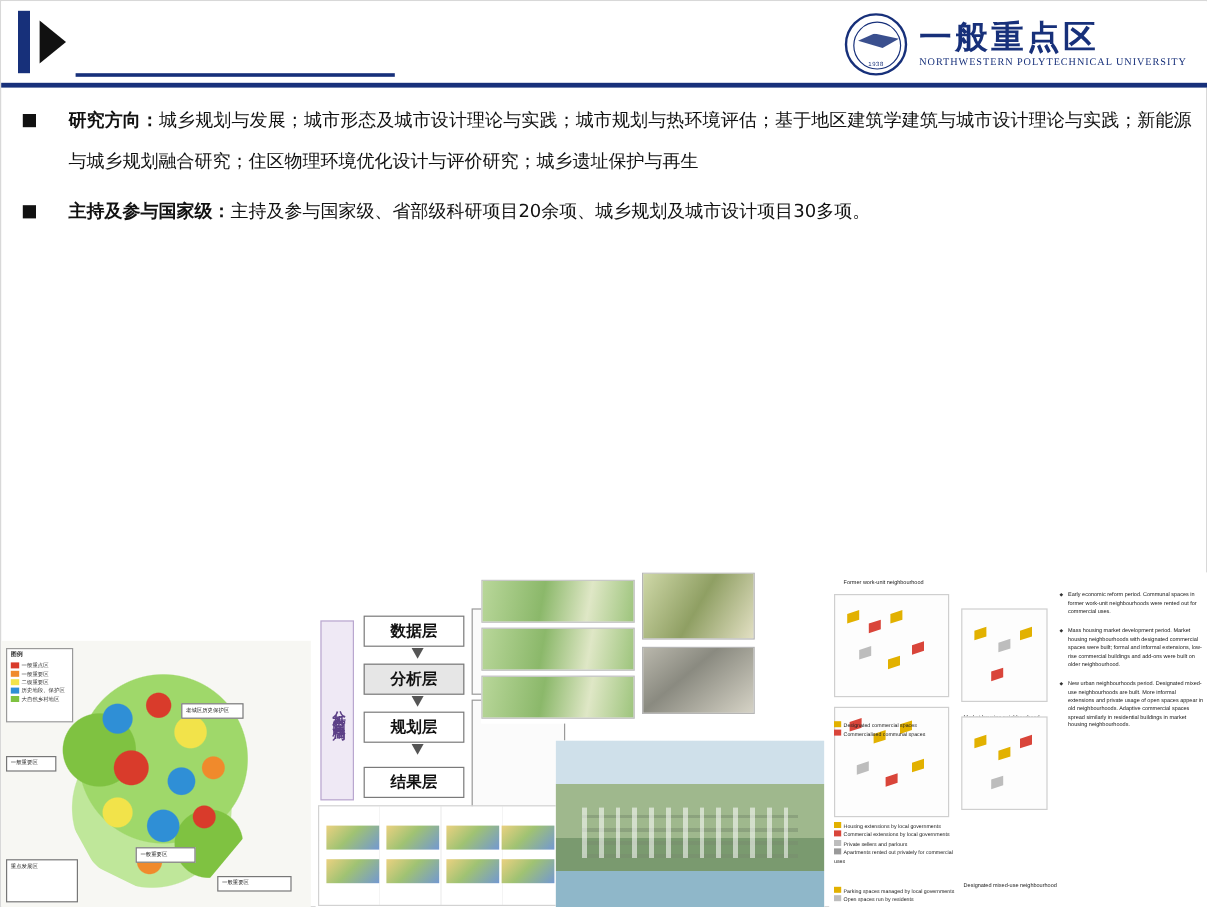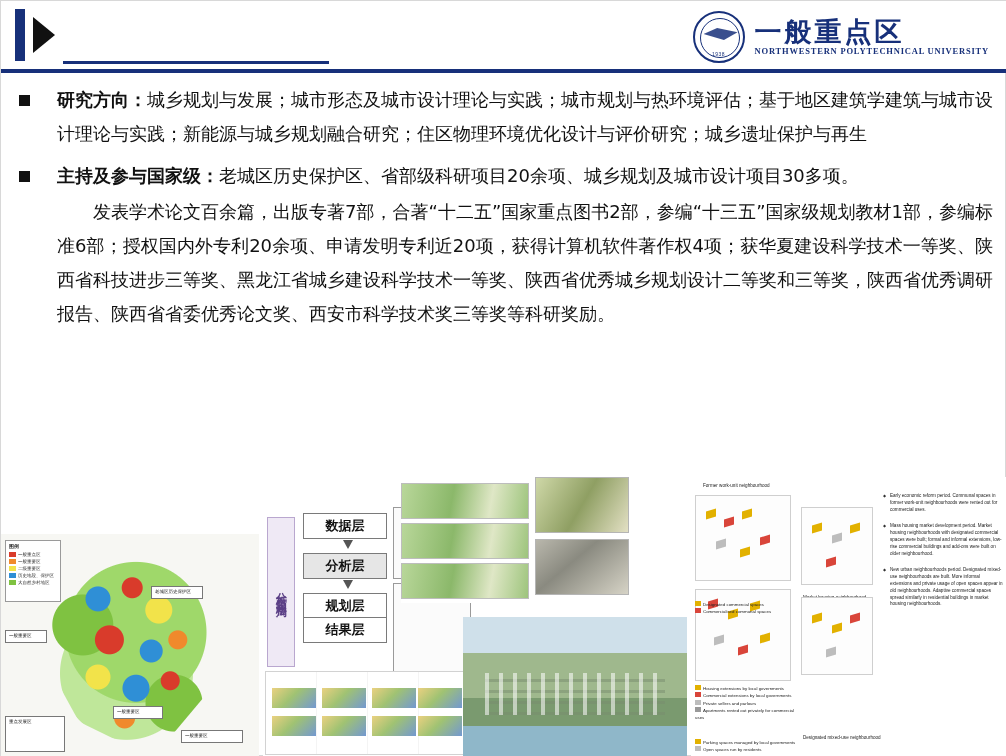--- a/index.html
+++ b/index.html
@@ -105,21 +105,20 @@
     letter-spacing: 3px;
     font-family: "DejaVu Serif", "Liberation Serif", serif;
     line-height: 1.05;
   }
   .logo-en {
     font-size: 8.5px;
     color: #17307a;
     letter-spacing: .8px;
     font-family: "Liberation Serif", serif;
     text-align: center;
-    font-weight: bold;
   }
 
   
   .content {
     position: absolute;
     left: 0; top: 78px;
     width: 1006px;
   }
   .bullet-row {
     position: relative;
@@ -127,21 +126,21 @@
   }
   .bullet-sq {
     position: absolute;
     left: 18px; top: 12px;
     width: 11px; height: 11px;
     background: #111111;
   }
   .para {
     margin: 0 0 2px 0;
     padding: 0 14px 0 38px;
-    font-size: 18px;
+    font-size: 15px;
     line-height: 34px;
     color: #111111;
     font-family: "DejaVu Sans", "Liberation Sans", sans-serif;
     text-align: justify;
   }
   .para .lead {
     font-weight: bold;
   }
   .para.indent { text-indent: 2em; }
   .block-1 { margin-top: 4px; }
@@ -212,21 +211,21 @@
   .figB-box {
     position: absolute; left: 40px;
     width: 84px; height: 26px;
     border: 1px solid #7a7a7a; background: #ffffff;
     display: flex; align-items: center; justify-content: center;
     font-size: 13px; font-weight: bold; color: #111;
   }
   .figB-box.b1 { top: 42px; }
   .figB-box.b2 { top: 82px; background:#e6e6e6; }
   .figB-box.b3 { top: 122px; font-family: Liberation Serif, serif; }
-  .figB-box.b4 { top: 146px; }
+  .figB-box.b4 { top: 168px; }
   .figB-arrow {
     position: absolute; left: 80px;
     width: 0; height: 0;
     border-left: 5px solid transparent;
     border-right: 5px solid transparent;
     border-top: 9px solid #555;
   }
   .figB-arrow.a1 { top: 69px; }
   .figB-arrow.a2 { top: 109px; }
   .figB-arrow.a3 { top: 149px; }
@@ -359,23 +358,22 @@
     <div class="bullet-row block-1">
       <span class="bullet-sq"></span>
       <p class="para">
         <span class="lead">研究方向：</span><span>城乡规划与发展；城市形态及城市设计理论与实践；城市规划与热环境评估；基于地区建筑学建筑与城市设计理论与实践；新能源与城乡规划融合研究；住区物理环境优化设计与评价研究；城乡遗址保护与再生</span>
       </p>
     </div>
 
     <div class="bullet-row block-2">
       <span class="bullet-sq"></span>
       <p class="para">
-        <span class="lead">主持及参与国家级：</span><span>老城区历史保护区、省部级科研项目20余项、城乡规划及城市设计项目30多项。</span>
+        <span class="lead">主持及参与国家级：</span><span>主持及参与国家级、省部级科研项目20余项、城乡规划及城市设计项目30多项。</span>
       </p>
-      <p class="para indent">发表学术论文百余篇，出版专著7部，合著“十二五”国家重点图书2部，参编“十三五”国家级规划教材1部，参编标准6部；授权国内外专利20余项、申请发明专利近20项，获得计算机软件著作权4项；获华夏建设科学技术一等奖、陕西省科技进步三等奖、黑龙江省城乡建设科学技术一等奖、陕西省优秀城乡规划设计二等奖和三等奖，陕西省优秀调研报告、陕西省省委优秀论文奖、西安市科学技术奖三等奖等科研奖励。</p>
     </div>
   </div>
 
   <div class="figures">
 
     <div class="fig figA">
       <div class="figA-blob"></div>
       <div class="figA-legend">
         <div class="legend-title">图例</div>
         <div class="legend-row">

